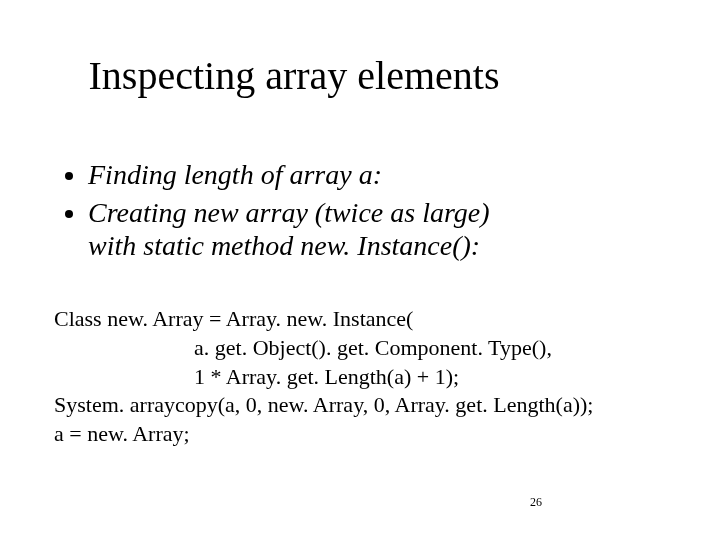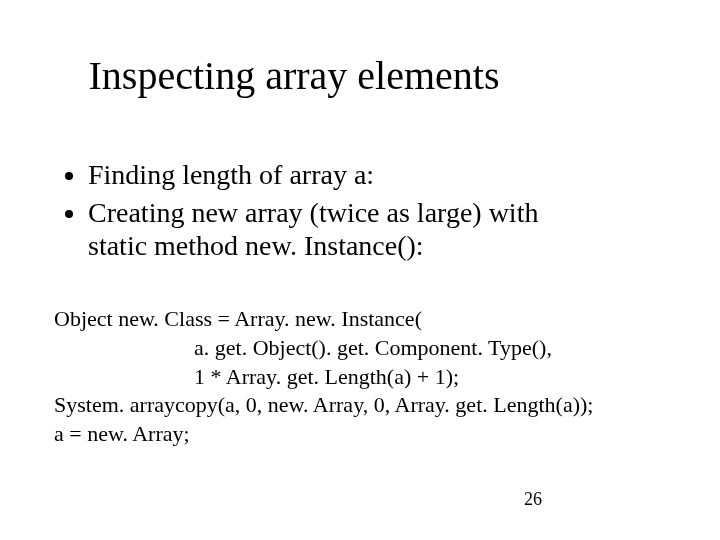--- a/index.html
+++ b/index.html
@@ -29,20 +29,21 @@
   .body {
     position: absolute;
     top: 158px;
     left: 62px;
     right: 44px;
   }
   ul.bullets {
     list-style: disc;
     margin: 0;
     padding-left: 26px;
+    font-style: italic;
   }
   ul.bullets > li {
     font-size: 28px;
     line-height: 1.2;
     margin-bottom: 4px;
   }
   .sub {
     font-size: 24px;
     line-height: 1.25;
     margin: 6px 0 18px 12px;
@@ -55,42 +56,42 @@
     white-space: pre;
   }
   .code .indent {
     display: inline-block;
     width: 140px;
   }
   .pagenum {
     position: absolute;
     bottom: 30px;
     right: 46px;
-    font-size: 18px;
+    font-size: 12px;
   }
 </style>
 </head>
 <body>
 
 <div class="slide">
 
   <div class="title">Inspecting array elements</div>
 
   <div class="body">
     <ul class="bullets">
       <li>
         <span>Finding length of array a:</span>
       </li>
       <li>
         <span>Creating new array (twice as large) with static method new. Instance():</span>
       </li>
     </ul>
 
     <div class="code">
-<span>Object new. Class = Array. new. Instance(</span>
+<span>Class new. Array = Array. new. Instance(</span>
 <span class="indent"></span><span>a. get. Object(). get. Component. Type(),</span>
 <span class="indent"></span><span>1 * Array. get. Length(a) + 1);</span>
 <span>System. arraycopy(a, 0, new. Array, 0, Array. get. Length(a));</span>
 <span>a = new. Array;</span></div>
   </div>
 
   <div class="pagenum">26</div>
 </div>
 
 </body></html>

